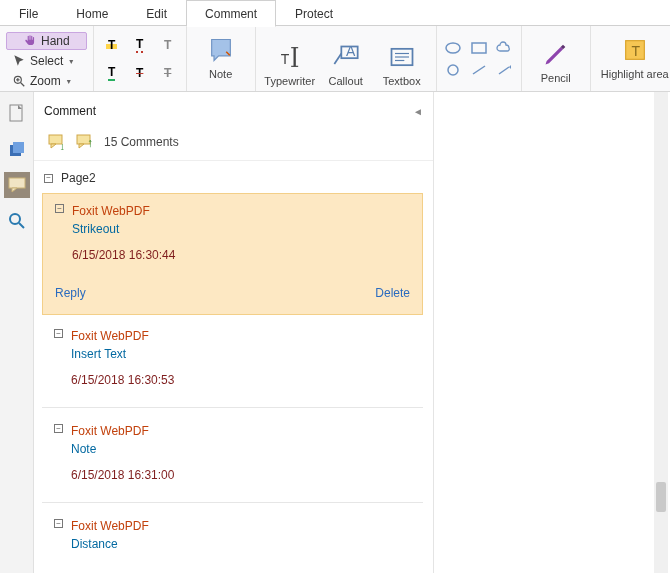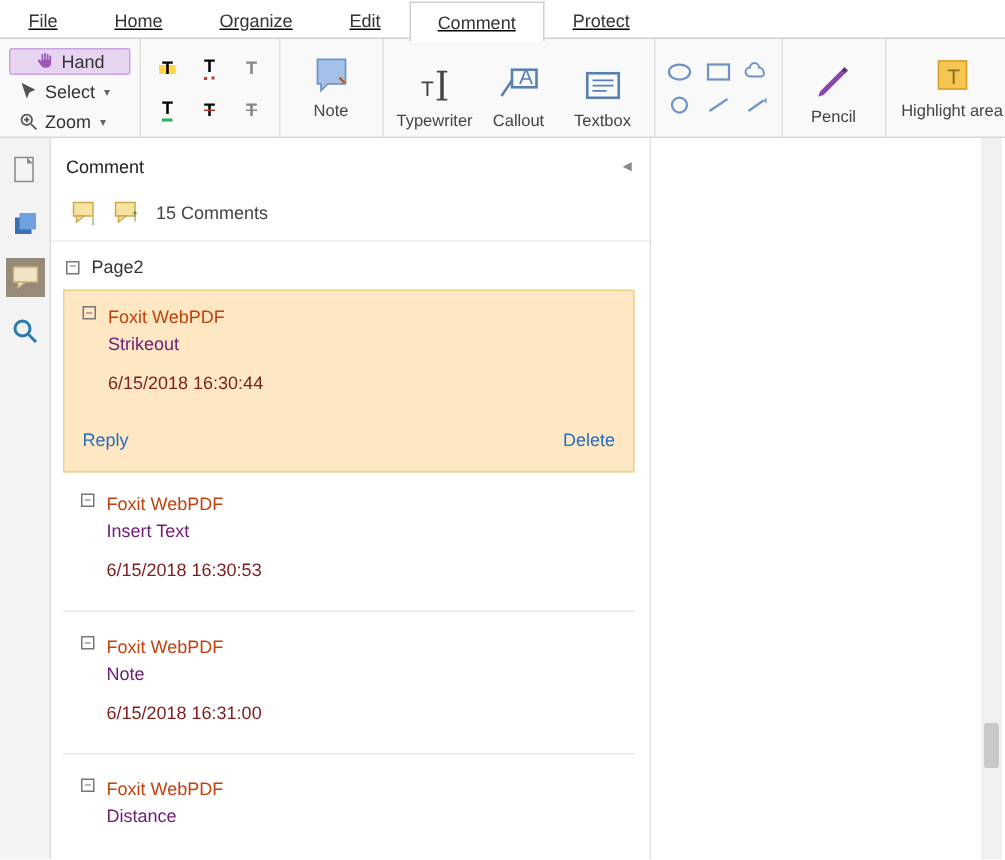--- a/index.html
+++ b/index.html
@@ -1,19 +1,19 @@
 <!DOCTYPE html>
 <html><head>
 <meta charset="utf-8">
 <style>
 * { box-sizing: border-box; margin: 0; padding: 0; font-family: "Segoe UI", Tahoma, sans-serif; font-size: 12px; }
 html, body { width: 670px; height: 573px; overflow: hidden; background: #fff; }
 
 
-.menubar { display: flex; height: 26px; background: #fff; border-bottom: 1px solid #d0d0d0; align-items: flex-start; text-decoration: underline; }
+.menubar { display: flex; height: 26px; background: #fff; border-bottom: 1px solid #d0d0d0; align-items: center; }
 .menutab { padding: 6px 18px 5px; color: #333; cursor: pointer; border: 1px solid transparent; border-bottom: none; }
 .menutab.active { background: #fff; border: 1px solid #d0d0d0; border-bottom: 1px solid #fff; position: relative; top: 1px; color: #333; }
 
 
 .ribbon { display: flex; height: 66px; background: #f9f9fa; border-bottom: 1px solid #d7d7d7; }
 .rgroup { display: flex; flex-direction: row; align-items: stretch; border-right: 1px solid #e2e2e2; padding: 4px 6px; }
 
 
 .toolcol { display: flex; flex-direction: column; gap: 2px; justify-content: flex-start; padding-top: 2px; }
 .smallbtn { display: flex; align-items: center; gap: 4px; padding: 2px 6px; cursor: pointer; color: #333; }
@@ -43,42 +43,41 @@
 
 .commentpanel { width: 400px; border-right: 1px solid #e4e4e4; display:flex; flex-direction:column; }
 .panelhdr { display:flex; justify-content:space-between; align-items:center; padding:12px 10px; font-size:14px; color:#222; }
 .panelhdr .collapse { font-size:10px; color:#888; cursor:pointer; }
 .tools { display:flex; align-items:center; gap:10px; padding:4px 14px 10px; color:#444; border-bottom:1px solid #eee;}
 .listwrap { flex:1; overflow:auto; padding: 6px 10px 0 8px; }
 .pgrow { display:flex; align-items:center; gap:8px; padding:4px 2px 8px; color:#333; }
 .box { width:9px; height:9px; border:1px solid #777; display:inline-flex; align-items:center; justify-content:center; font-size:8px; color:#555; line-height:1;}
 .item { padding:10px 12px 14px 12px; margin: 0 0 4px 0; }
 .item .author { color:#c2410c; }
-.item .type { color:#701a75; margin-top:4px; }
+.item .type { color:#0369a1; margin-top:4px; }
 .item .ts { color:#7f1d1d; margin-top:12px; }
 .item.sel { background:#fde8c3; border:1px solid #f3cf88; }
 .item .actions { display:flex; justify-content:space-between; margin-top:24px; }
 .item .actions span { color:#2a6bbf; cursor:pointer; }
 .sep { border-top:1px solid #e6e6e6; margin:6px 0; }
 .itemrow { display:flex; align-items:flex-start; gap:8px; }
 
 
 .docarea { flex:1; background:#fff; position:relative; }
 .vscroll { position:absolute; right:2px; top:0; bottom:0; width:14px; background:#f0f0f0; }
 .vthumb { position:absolute; left:2px; width:10px; background:#c9c9c9; border-radius:2px; }
 
 svg { display:block; }
 </style>
 </head>
 <body>
 
 <div class="menubar">
   <div class="menutab">File</div>
   <div class="menutab">Home</div>
-  <div class="menutab">Organize</div>
   <div class="menutab">Edit</div>
   <div class="menutab active">Comment</div>
   <div class="menutab">Protect</div>
 </div>
 
 <div class="ribbon">
 
   <div class="rgroup">
     <div class="toolcol">
       <div class="smallbtn sel">

